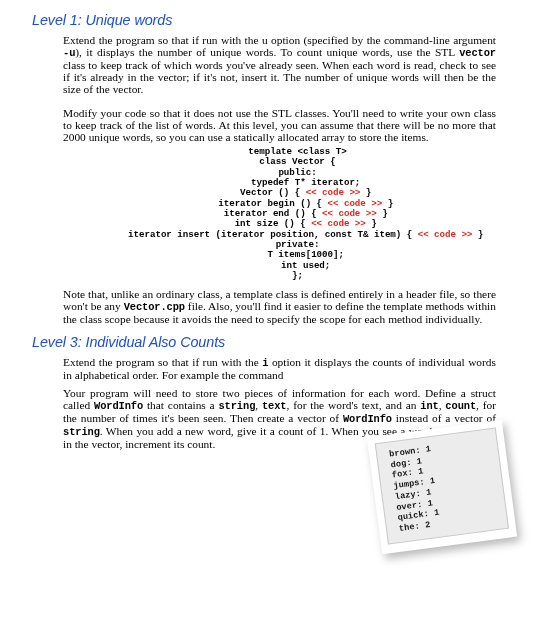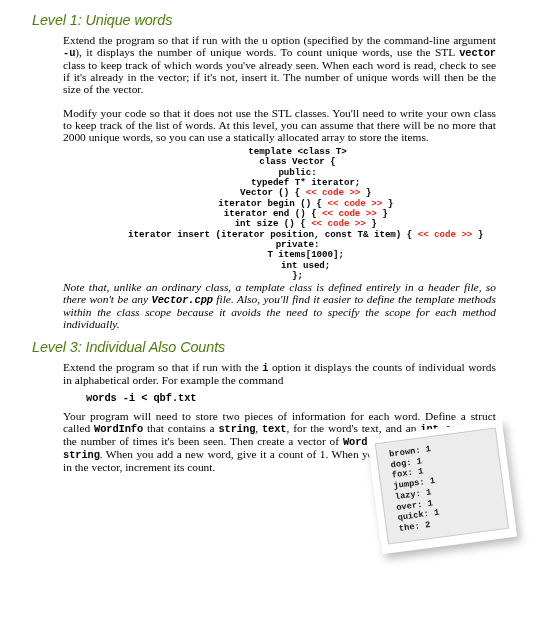--- a/index.html
+++ b/index.html
@@ -24,21 +24,21 @@
   }
 
   h2.level-heading {
     font-family: "Liberation Sans", "DejaVu Sans", sans-serif;
     font-style: italic;
     font-weight: 400;
     font-size: 14.4px;
     line-height: 16px;
     margin: 0 0 6px 0;
     letter-spacing: -0.1px;
-    color: #4d7c0f;
+    color: #1d4ed8;
   }
   .sec-gap { height: 12px; }
   .sec-gap-sm { height: 9px; }
 
   .body-block {
     margin-left: 31px;
     margin-right: 21px;
   }
   p.para {
     margin: 0 0 6px 0;
@@ -131,32 +131,31 @@
 <span>   typedef T* iterator;</span>
 <span>   Vector () { </span><span class="ph">&lt;&lt; code &gt;&gt;</span><span> }</span>
 <span>   iterator begin () { </span><span class="ph">&lt;&lt; code &gt;&gt;</span><span> }</span>
 <span>   iterator end () { </span><span class="ph">&lt;&lt; code &gt;&gt;</span><span> }</span>
 <span>   int size () { </span><span class="ph">&lt;&lt; code &gt;&gt;</span><span> }</span>
 <span>   iterator insert (iterator position, const T&amp; item) { </span><span class="ph">&lt;&lt; code &gt;&gt;</span><span> }</span>
 <span>private:</span>
 <span>   T items[1000];</span>
 <span>   int used;</span>
 <span>};</span></pre>
-    <div class="body-block" style="margin-top:0;font-style:italic;">
+    <div class="body-block" style="margin-top:7px;">
       <p class="para">Note that, unlike an ordinary class, a template class is defined entirely in a header file, so there won't be any <span class="mono">Vector.cpp</span> file.  Also, you'll find it easier to define the template methods within the class scope because it avoids the need to specify the scope for each method individually.</p>
     </div>
   </section>
 
   <div class="sec-gap-sm"></div>
 
   <section>
     <h2 class="level-heading">Level 3: Individual Also Counts</h2>
     <div class="body-block">
       <p class="para narrow">Extend the program so that if run with the <span class="mono">i</span> option it displays the counts of individual words in alphabetical order.  For example the command</p>
-      <p class="mono" style="margin:0 0 6px 23px;">words -i &lt; qbf.txt</p>
       <p class="para">Your program will need to store two pieces of information for each word.  Define a struct called <span class="mono">WordInfo</span> that contains a <span class="mono">string</span>, <span class="mono">text</span>, for the word's text, and an <span class="mono">int</span>, <span class="mono">count</span>, for the number of times it's been seen.  Then create a vector of <span class="mono">WordInfo</span> instead of a vector of <span class="mono">string</span>.  When you add a new word, give it a count of 1. When you see a word that's already in the vector, increment its count.</p>
     </div>
   </section>
 
   <div class="note-card">
     <div class="note-inner">
       <ul>
           <li>brown: 1</li>
           <li>dog: 1</li>
           <li>fox: 1</li>

